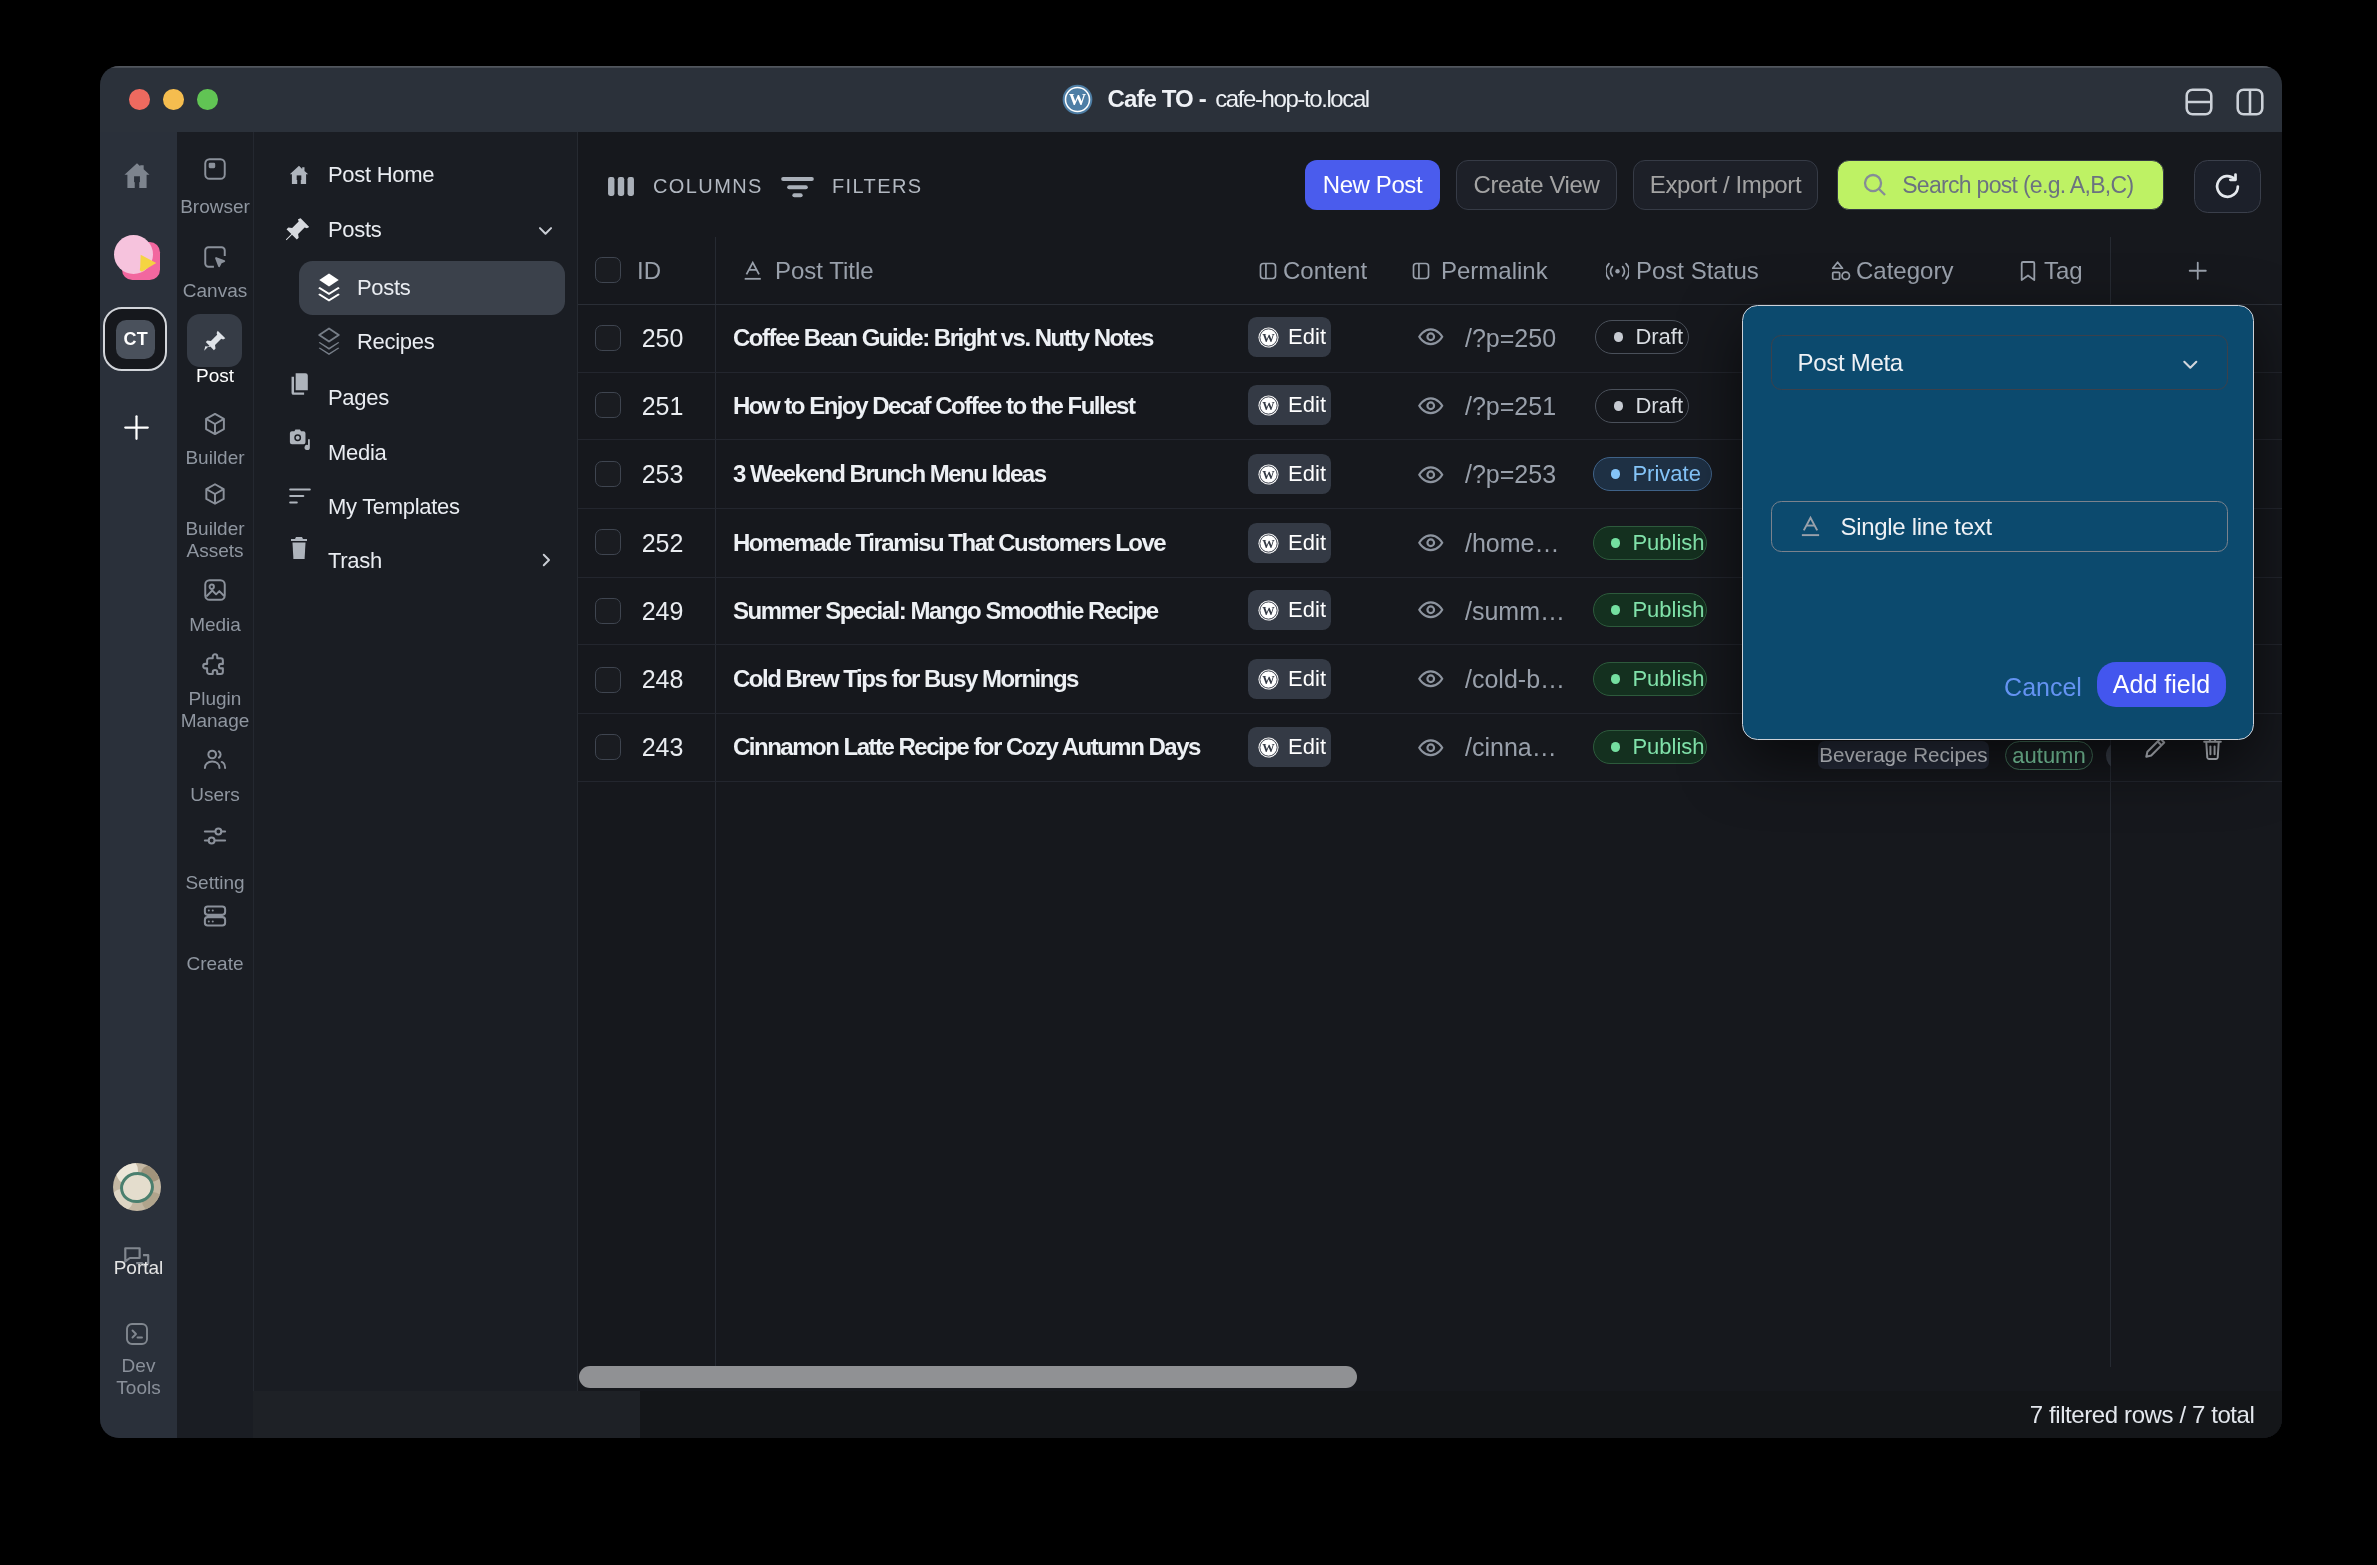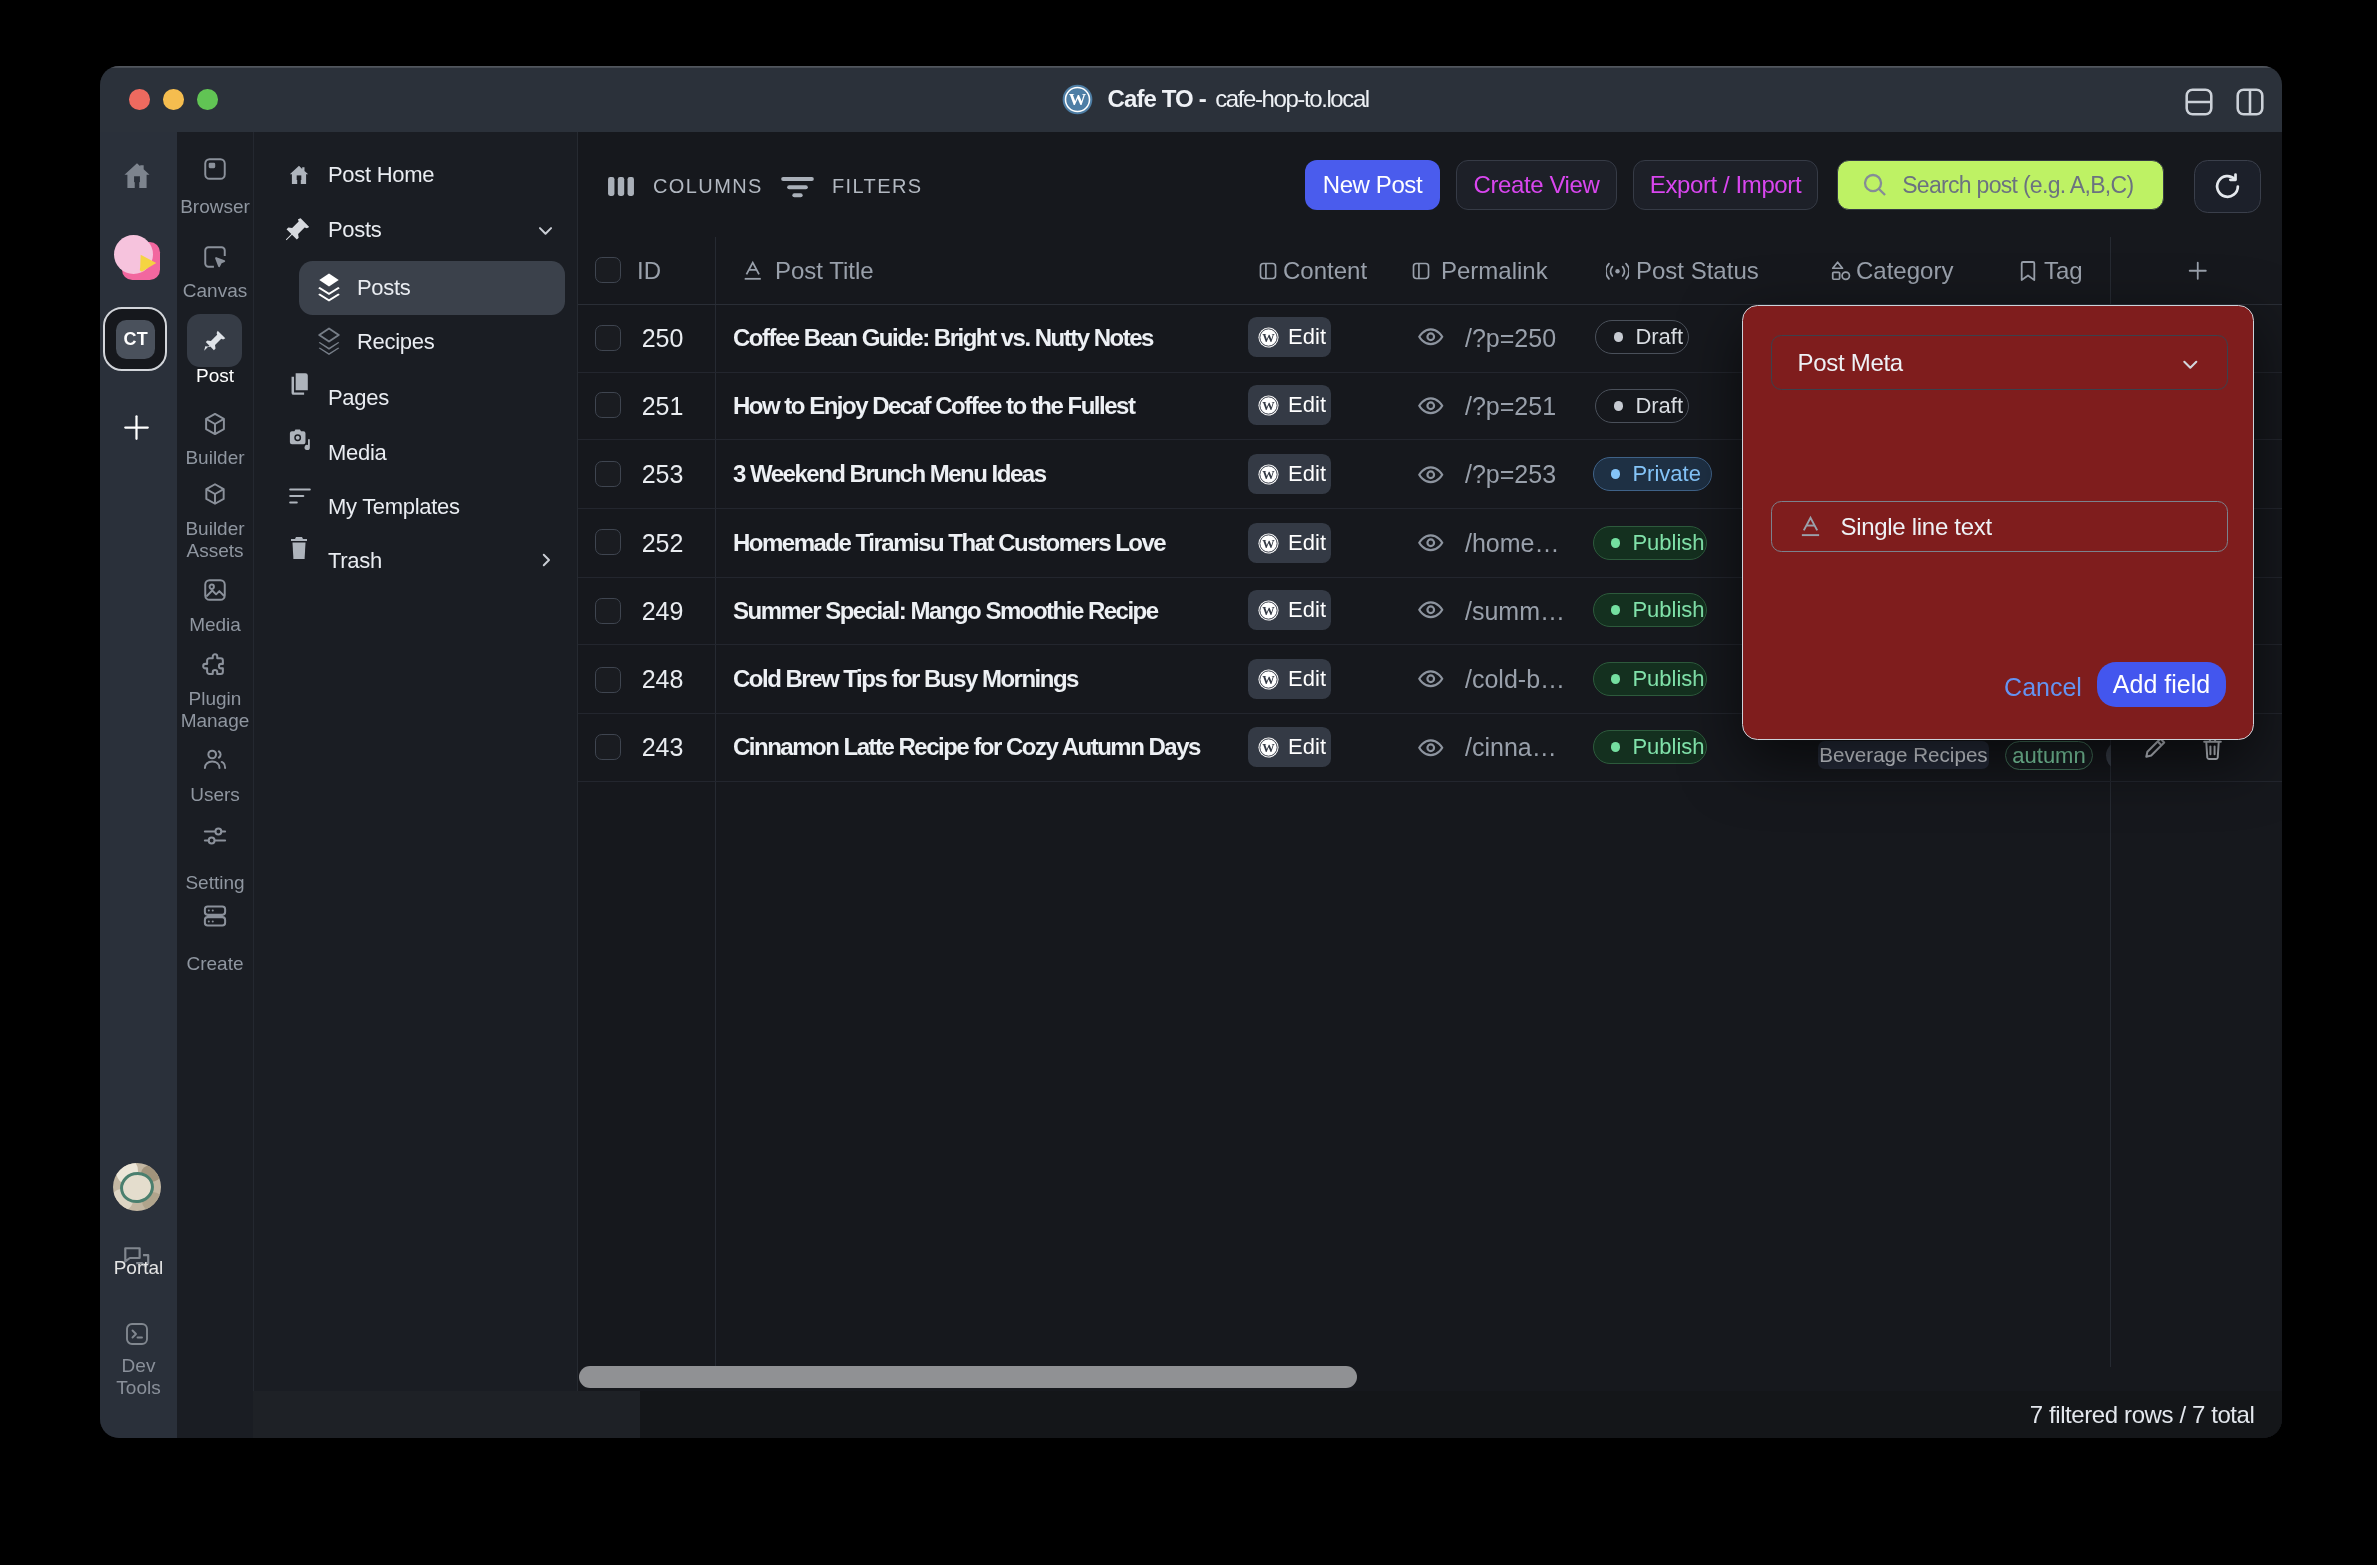--- a/index.html
+++ b/index.html
@@ -18,34 +18,34 @@
   #rail1 { position:absolute; left:0; top:66px; width:77px; height:1306px; background:#2a303a; }
   #rail2 { position:absolute; left:77px; top:66px; width:76px; height:1306px; background:#1a1d23; }
   .r2item { position:absolute; left:0; width:76px; text-align:center; color:#8f96a0; font-size:19px; }
   .r2icon { position:absolute; left:50%; transform:translate(-50%,-50%); }
   
   #sidebar { position:absolute; left:153px; top:66px; width:325px; height:1306px; background:#1a1d23; border-left:0.9px solid #242830; border-right:0.9px solid #262a31; }
   .nav { position:absolute; display:flex; align-items:center; color:#e9ecf1; font-size:22px; letter-spacing:-0.3px; }
   
   #main { position:absolute; left:479px; top:66px; width:1703px; height:1306px; background:#16181d; }
   .btn { position:absolute; top:94px; height:50px; border-radius:12px; display:flex; align-items:center; justify-content:center; font-size:24px; letter-spacing:-0.4px; }
-  .btn.outline { background:#1d2028; border:1.3px solid #363b46; color:#d946ef; }
+  .btn.outline { background:#1d2028; border:1.3px solid #363b46; color:#a3a3a3; }
   
   .vline { position:absolute; width:0.9px; background:#262a32; }
   .hline { position:absolute; height:0.9px; background:#23262e; }
   .chk { position:absolute; width:26px; height:26px; border:1.7px solid #3f4550; border-radius:6.9px; background:rgba(255,255,255,0.02); }
   .cell { position:absolute; display:flex; align-items:center; }
   .rowtitle { color:#edf0f4; font-size:24px; font-weight:bold; letter-spacing:-1.5px; }
   .idnum { color:#e9ecf0; font-size:25px; }
   .perma { color:#99a0ab; font-size:25px; }
   .hdr { color:#99a0ab; font-size:24px; }
   .editbtn { position:absolute; left:1148px; width:83px; height:40px; background:#343a45; border-radius:8.6px; display:flex; align-items:center; color:#fff; font-size:22px; }
   .badge { position:absolute; height:34px; border-radius:17px; display:flex; align-items:center; font-size:22px; }
   
-  #popover { position:absolute; left:1642px; top:239px; width:512px; height:435px; background:#7f1d1d; border:1.3px solid #cdd2d9; border-radius:15.4px; box-shadow:0 20.6px 60px rgba(0,0,0,0.6); }
+  #popover { position:absolute; left:1642px; top:239px; width:512px; height:435px; background:#0c4a6e; border:1.3px solid #cdd2d9; border-radius:15.4px; box-shadow:0 20.6px 60px rgba(0,0,0,0.6); }
   .pfield { position:absolute; left:27.5px; width:457px; border:1.3px solid #3b414c; border-radius:10.3px; display:flex; align-items:center; color:#eef1f5; font-size:24px; letter-spacing:-0.3px; }
   
   #footer-left { position:absolute; left:153px; top:1325px; width:387px; height:47px; background:#1e2126; }
   #footer-right { position:absolute; left:540px; top:1325px; width:1642px; height:47px; background:#141619; }
   #scrollbar { position:absolute; left:479px; top:1300px; width:778px; height:22px; background:#909194; border-radius:11px; }
 </style>
 </head>
 <body>
 <div id="win">
 

